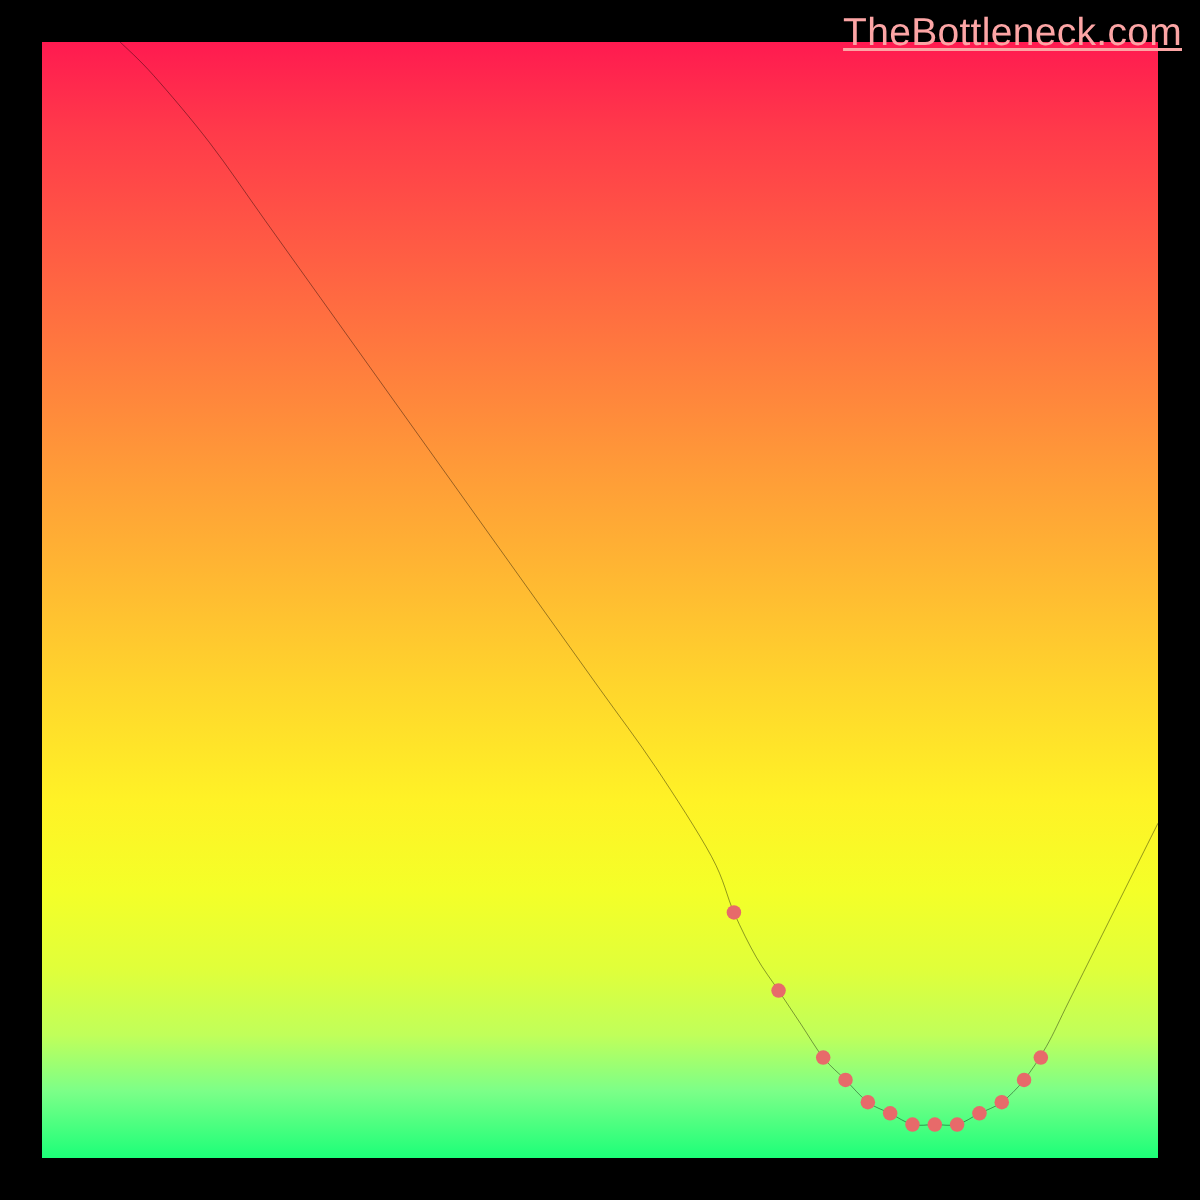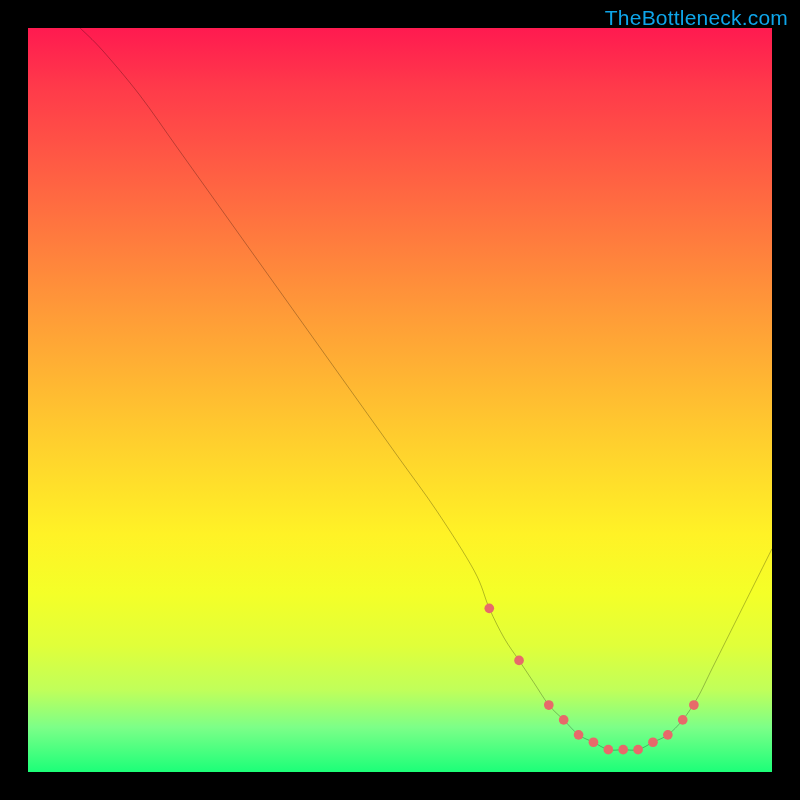--- a/index.html
+++ b/index.html
@@ -37,24 +37,25 @@
       #f4ff28 76%,
       #e0ff3a 83%,
       #c0ff5a 89%,
       #7cff88 94%,
       #1cff78 100%);
   }
   .attribution {
     position: absolute;
     top: 6px;
     right: 12px;
-    color: #0ea5e9;
+    color: #fca5a5;
     font-family: Arial, Helvetica, sans-serif;
-    font-size: 21px;
+    font-size: 26px;
     letter-spacing: 0.2px;
+    text-decoration: underline;
   }
   svg.curve {
     position: absolute;
     left: 28px;
     top: 28px;
     width: 744px;
     height: 744px;
     overflow: visible;
   }
 </style>

